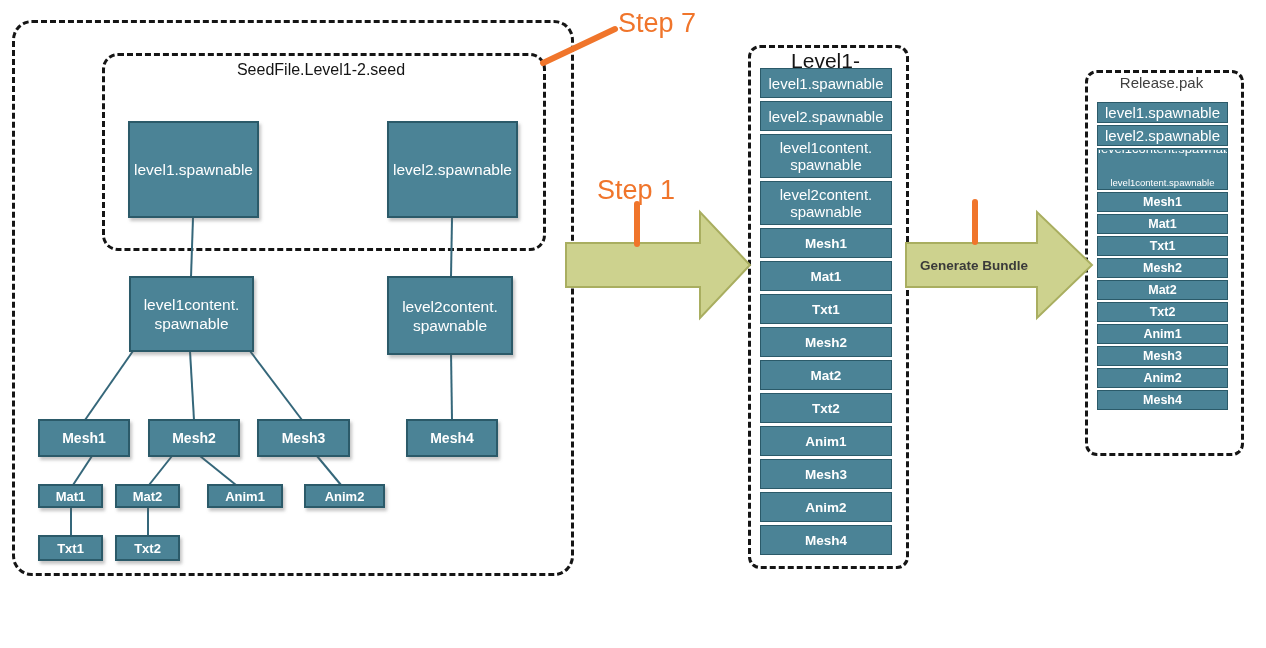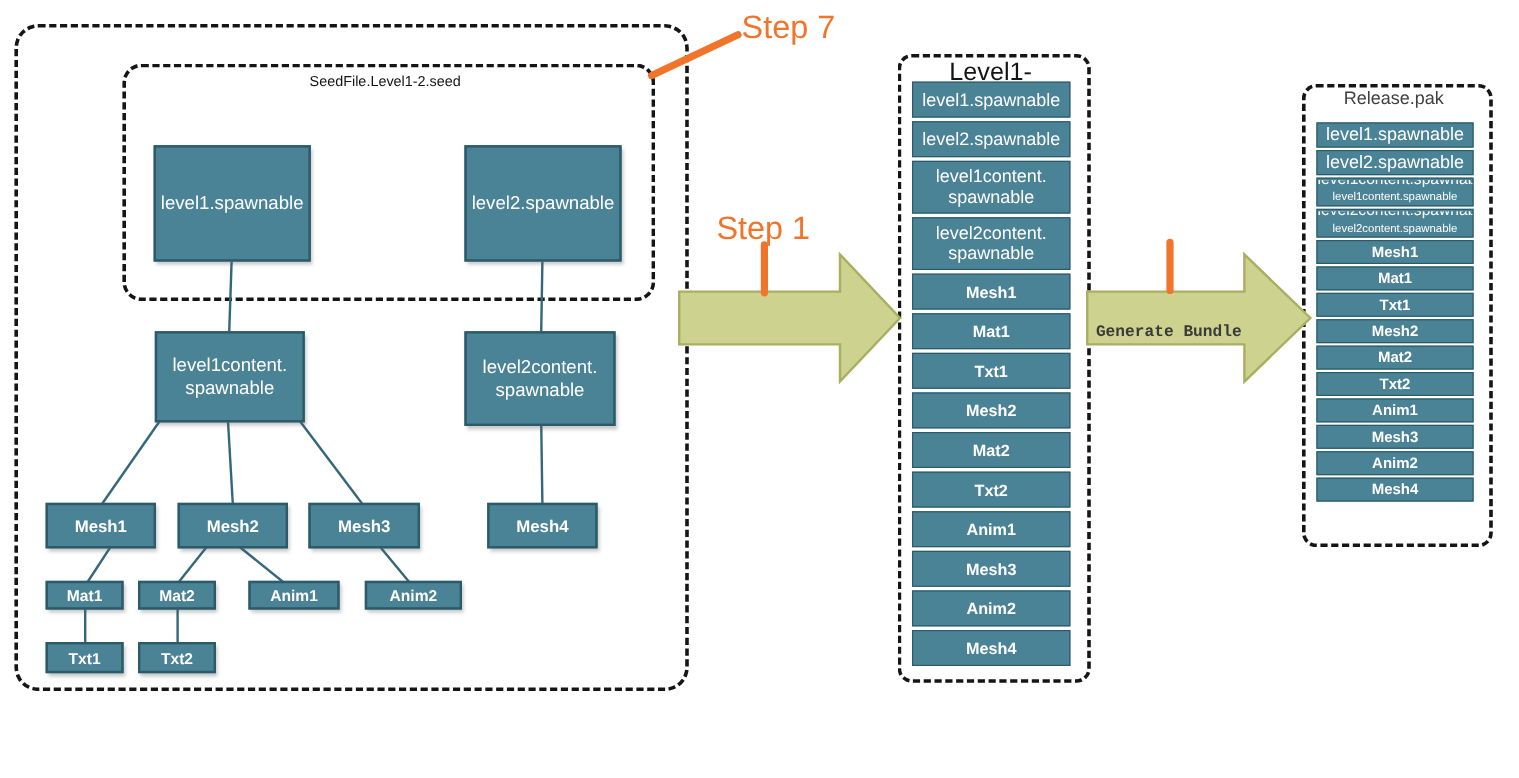--- a/index.html
+++ b/index.html
@@ -15,21 +15,21 @@
   .canvas{
     position:relative;width:1266px;height:648px;background:#fff;overflow:hidden;
     font-family:"Liberation Sans","DejaVu Sans",sans-serif;
   }
   .dashed-box{
     position:absolute;border:3px dashed #151515;border-radius:16px;background:transparent;
   }
   .group-title{
     position:absolute;text-align:center;font-size:15px;color:#3F3F3F;
   }
-  .group-title.dark{color:#141414;font-size:12px;}
+  .group-title.dark{color:#141414;font-size:16px;}
   svg.lines{position:absolute;left:0;top:0;pointer-events:none;}
   line.connector{stroke:var(--connector);stroke-width:2;}
   line.orange{stroke:var(--accent-orange);stroke-width:6;stroke-linecap:round;}
   polygon.flow-arrow{fill:var(--arrow-fill);stroke:var(--arrow-border);stroke-width:2;}
   .node{
     position:absolute;display:flex;align-items:center;justify-content:center;
     background:var(--node-fill);border:2px solid var(--node-border);
     color:#fff;text-align:center;box-sizing:border-box;
     box-shadow:2px 3px 3px rgba(90,90,90,.35);
   }
@@ -54,21 +54,21 @@
   }
   
   .al .row{margin-bottom:3px;height:30px;}
   .al .row.double{height:44px;}
   .al .row .lbl{font-size:15px;line-height:17px;}
   .al .row.boldrow .lbl{font-size:13.5px;font-weight:bold;}
   
   .rel .row{margin-bottom:2px;height:20px;}
   .rel .row.lg{height:21px;}
   .rel .row.lg .lbl{font-size:15px;}
-  .rel .row.smallrow{height:24px;justify-content:space-between;padding-top:1px;}
+  .rel .row.smallrow{height:42px;justify-content:space-between;padding-top:1px;}
   .rel .row.smallrow .clip{height:7px;overflow:hidden;display:block;width:100%;text-align:center;}
   .rel .row.smallrow .clip .lbl{font-size:13px;line-height:13px;display:block;margin-top:-8px;white-space:nowrap;}
   .rel .row.smallrow .small-lbl{font-size:9.5px;line-height:12px;margin-top:3px;white-space:nowrap;}
   .rel .row.boldrow .lbl{font-size:12.5px;font-weight:bold;}
 </style>
 </head>
 <body>
 
 <div class="canvas">
 
@@ -99,21 +99,21 @@
     <polygon class="flow-arrow" points="906,243 1037,243 1037,212 1092,265 1037,318 1037,287 906,287"></polygon>
 
     <line class="orange" x1="543" y1="63" x2="615" y2="29"></line>
     <line class="orange" x1="637" y1="204" x2="637" y2="244"></line>
     <line class="orange" x1="975" y1="202" x2="975" y2="242"></line>
   </svg>
 
   <div class="step-label" style="left:618px;top:8px;">Step 7</div>
   <div class="step-label" style="left:597px;top:175px;">Step 1</div>
 
-  <div class="arrow-label" style="left:908px;top:270px;width:132px;font-family:Liberation Mono, monospace;">Generate Bundle</div>
+  <div class="arrow-label" style="left:908px;top:258px;width:132px;">Generate Bundle</div>
 
   <div class="node node-lg" style="left:128px;top:121px;width:131px;height:97px;">level1.spawnable</div>
   <div class="node node-lg" style="left:387px;top:121px;width:131px;height:97px;">level2.spawnable</div>
   <div class="node node-lg pre" style="left:129px;top:276px;width:125px;height:76px;">level1content.
 spawnable</div>
   <div class="node node-lg pre" style="left:387px;top:276px;width:126px;height:79px;">level2content.
 spawnable</div>
   <div class="node node-md" style="left:38px;top:419px;width:92px;height:38px;">Mesh1</div>
   <div class="node node-md" style="left:148px;top:419px;width:92px;height:38px;">Mesh2</div>
   <div class="node node-md" style="left:257px;top:419px;width:93px;height:38px;">Mesh3</div>
@@ -178,26 +178,20 @@
       </div>
     <div class="row lg">
         <span class="lbl">level2.spawnable</span>
       </div>
     <div class="row smallrow">
       <span class="clip">
           <span class="lbl">level1content.spawnable</span>
         </span>
       <span class="small-lbl">level1content.spawnable</span>
     </div>
-    <div class="row smallrow">
-      <span class="clip">
-          <span class="lbl">level2content.spawnable</span>
-        </span>
-      <span class="small-lbl">level2content.spawnable</span>
-    </div>
     <div class="row boldrow">
         <span class="lbl">Mesh1</span>
       </div>
     <div class="row boldrow">
         <span class="lbl">Mat1</span>
       </div>
     <div class="row boldrow">
         <span class="lbl">Txt1</span>
       </div>
     <div class="row boldrow">

